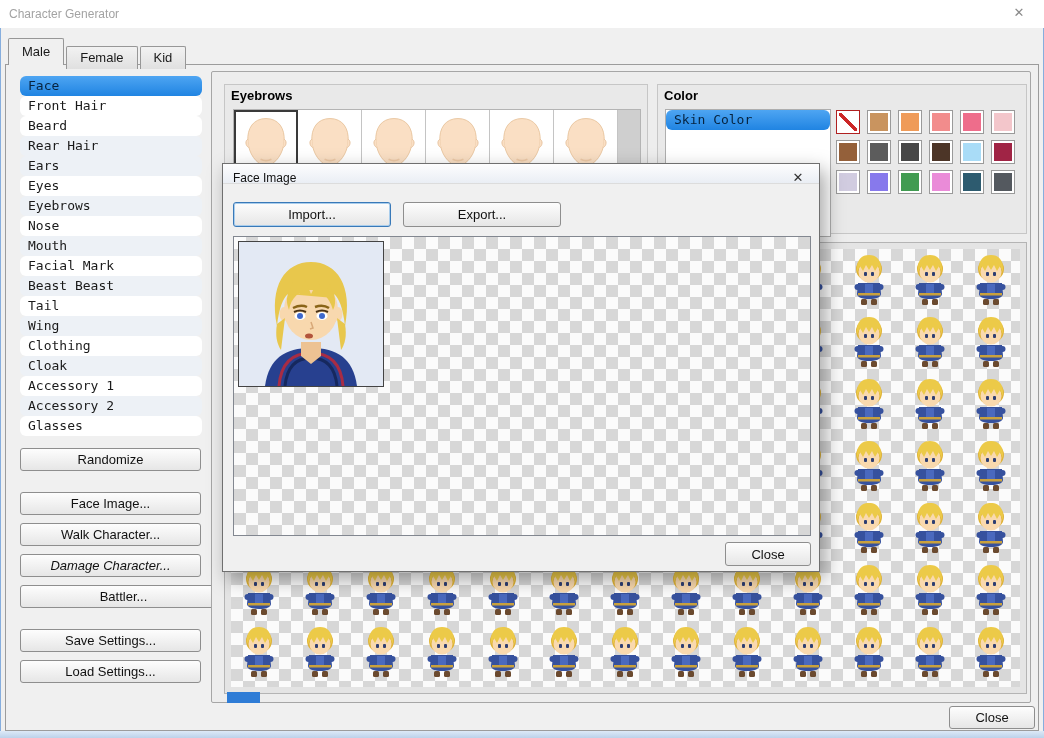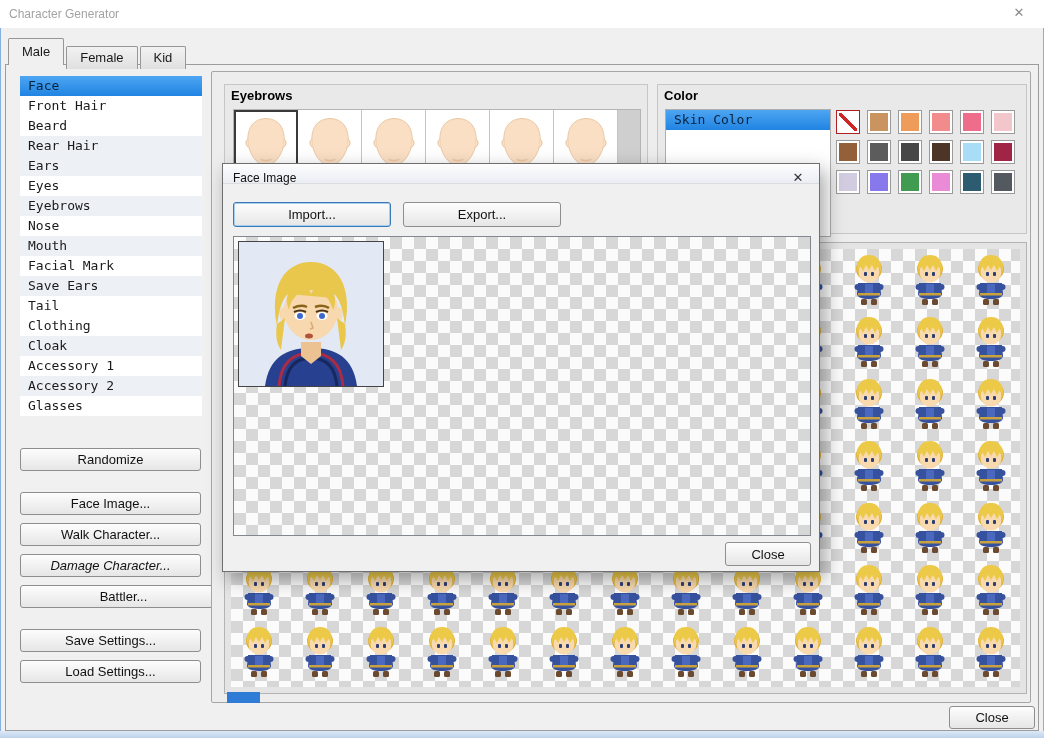--- a/index.html
+++ b/index.html
@@ -20,21 +20,21 @@
     background:linear-gradient(#f2f2f2,#e0e0e0);font-size:13px;color:#1a1a1a;
     height:23px;line-height:22px;position:relative;top:4px;cursor:default;}
   .tab.selected{background:#f0f0f0;height:27px;line-height:25px;top:0;}
   
   .panel{position:absolute;left:5px;top:64px;width:1034px;height:667px;
     border:1px solid #9c9c9c;background:#f0f0f0;}
   
   .parts-list{position:absolute;left:14px;top:11px;width:182px;}
   .list-item{height:20px;line-height:20px;padding-left:8px;
     font-family:"DejaVu Sans Mono",monospace;font-size:13px;color:#1a1a1a;
-    background:#ffffff;cursor:default;white-space:nowrap;overflow:hidden;}
+    background:#ffffff;cursor:default;white-space:nowrap;overflow:hidden;border-radius:6px;}
   .list-item.alt{background:#edf1f6;}
   .list-item.selected{background:linear-gradient(#4ea5f2,#2084e2);color:#06233f;}
   
   .btn{position:absolute;display:flex;align-items:center;justify-content:center;
     background:linear-gradient(#fdfdfd,#e6e6e6);border:1px solid #8e8e8e;border-radius:3px;
     font-family:"Liberation Sans",sans-serif;font-size:13px;color:#111;cursor:default;}
   
   .right-panel{position:absolute;left:205px;top:6px;width:820px;height:632px;
     border:1px solid #a6a6a6;border-radius:2px;background:#ededed;}
   .group{position:absolute;background:#e9e9e9;border:1px solid #c6c6c6;}
@@ -105,22 +105,23 @@
         <div class="list-item selected">Face</div>
         <div class="list-item">Front Hair</div>
         <div class="list-item">Beard</div>
         <div class="list-item alt">Rear Hair</div>
         <div class="list-item alt">Ears</div>
         <div class="list-item">Eyes</div>
         <div class="list-item alt">Eyebrows</div>
         <div class="list-item">Nose</div>
         <div class="list-item alt">Mouth</div>
         <div class="list-item">Facial Mark</div>
-        <div class="list-item alt">Save Ears</div>
+        <div class="list-item alt">Beast Beast</div>
         <div class="list-item">Tail</div>
+        <div class="list-item alt">Wing</div>
         <div class="list-item">Clothing</div>
         <div class="list-item alt">Cloak</div>
         <div class="list-item">Accessory 1</div>
         <div class="list-item alt">Accessory 2</div>
         <div class="list-item">Glasses</div>
       </div>
 
     <button class="btn" style="left:14px;top:383px;width:181px;height:23px;">Randomize</button>
     <button class="btn" style="left:14px;top:427px;width:181px;height:23px;">Face Image...</button>
     <button class="btn" style="left:14px;top:458px;width:181px;height:23px;">Walk Character...</button>

